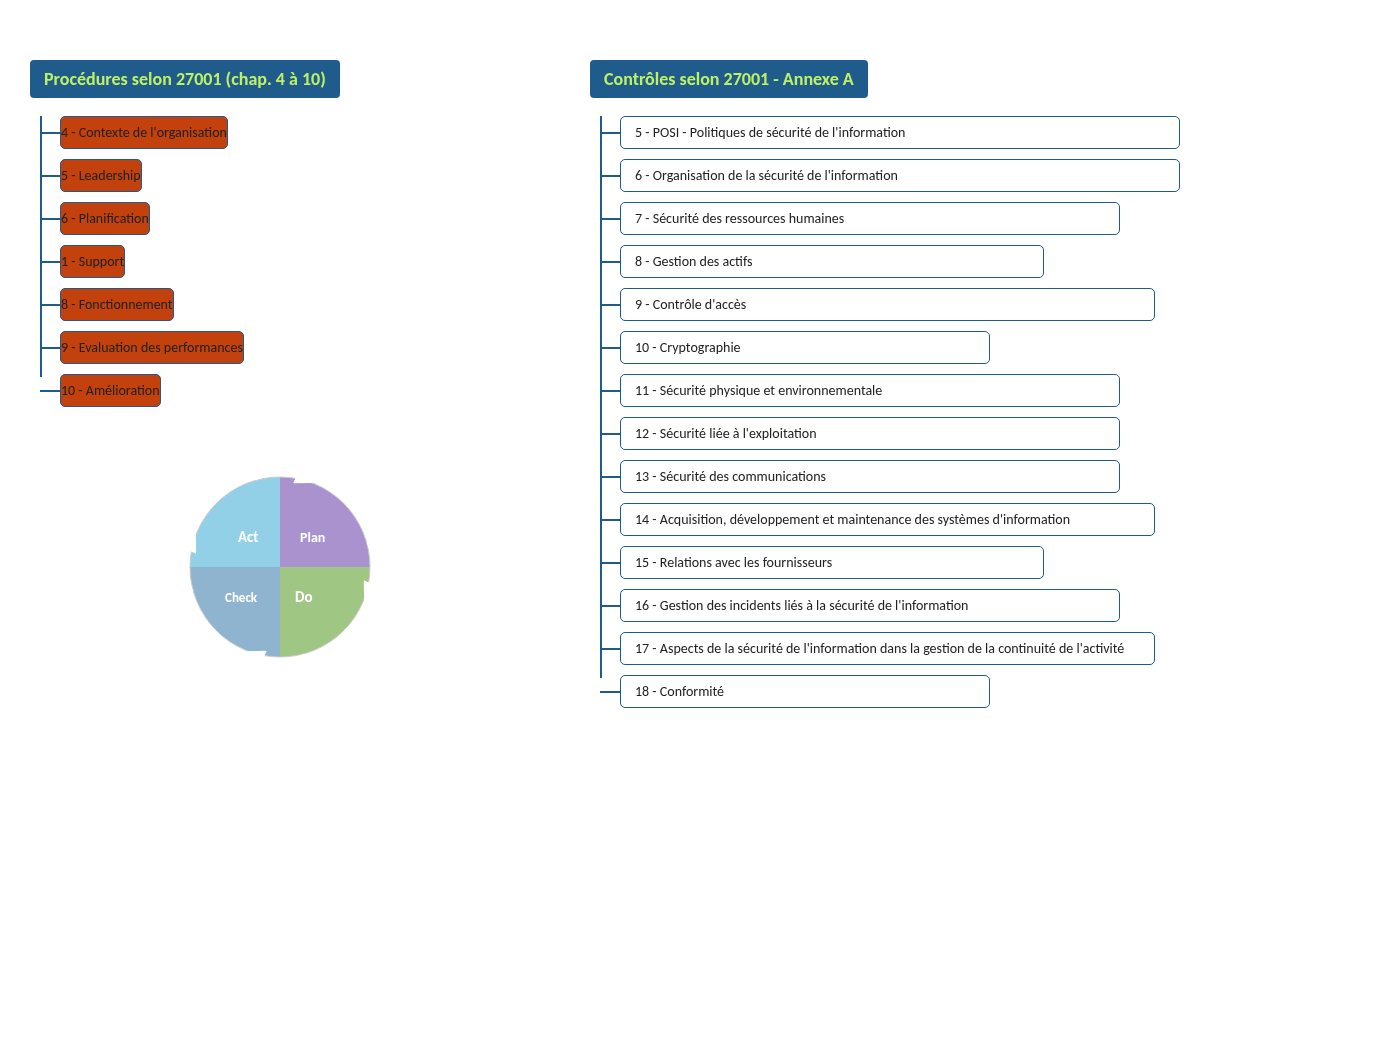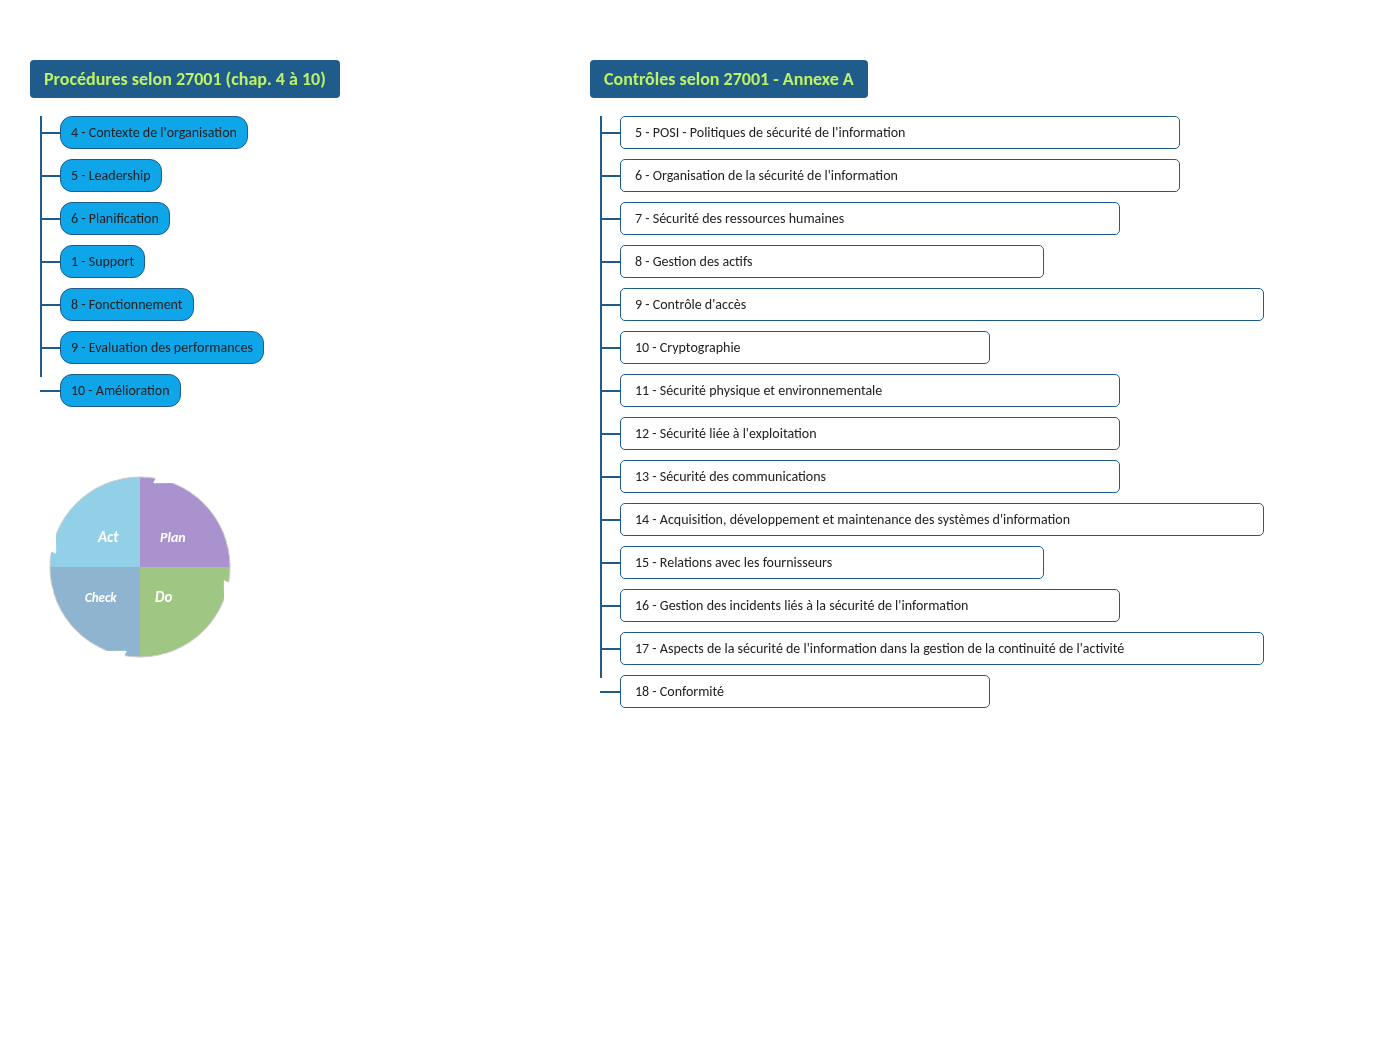--- a/index.html
+++ b/index.html
@@ -63,33 +63,33 @@
       left: -20px;
       top: 50%;
       width: 20px;
       height: 2px;
       background: #1f5c8b;
       transform: translateY(-50%);
     }
 
     .tree-item-box {
       border: 1.5px solid #1f5c8b;
-      border-radius: 12px;
-      padding: 7px 10px;
+      border-radius: 5px;
+      padding: 7px 0;
       display: inline-block;
-      background: #0ea5e9;
+      background: #c2410c;
       font-size: 14px;
       color: #222;
     }
 
     
     .pdca-container {
       display: flex;
+      justify-content: center;
       margin-top: 50px;
-      font-style: italic;
     }
 
     .pdca-circle {
       width: 220px;
       height: 220px;
       position: relative;
     }
 
     
     .right-panel {
@@ -132,21 +132,21 @@
       border: 1.5px solid #1f5c8b;
       border-radius: 5px;
       padding: 7px 14px;
       display: inline-block;
       background: #fff;
       font-size: 14px;
       color: #222;
     }
 
     
-    .w-full { width: 644px; }
+    .w-full { width: 535px; }
     .w-large { width: 560px; }
     .w-medium { width: 500px; }
     .w-small { width: 424px; }
     .w-xsmall { width: 370px; }
   </style>
 </head>
 <body>
 
 <div class="page-container">
 

